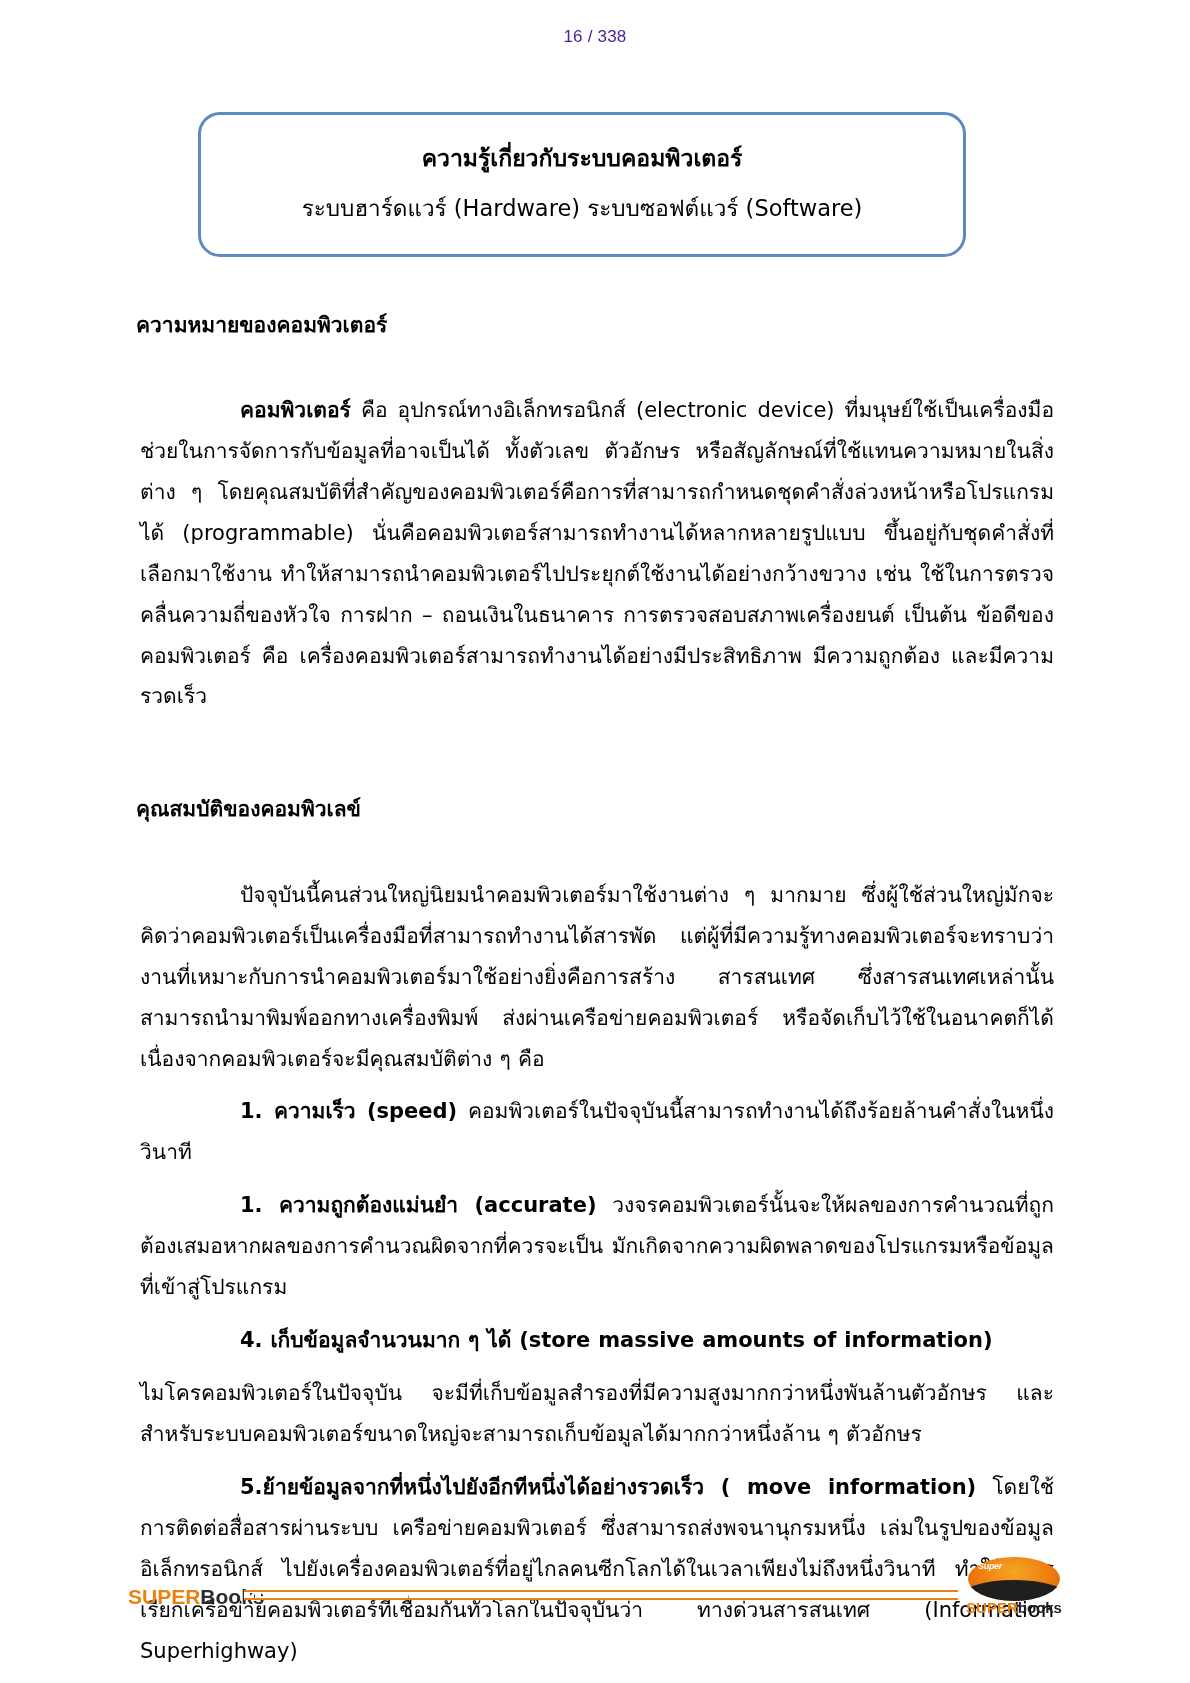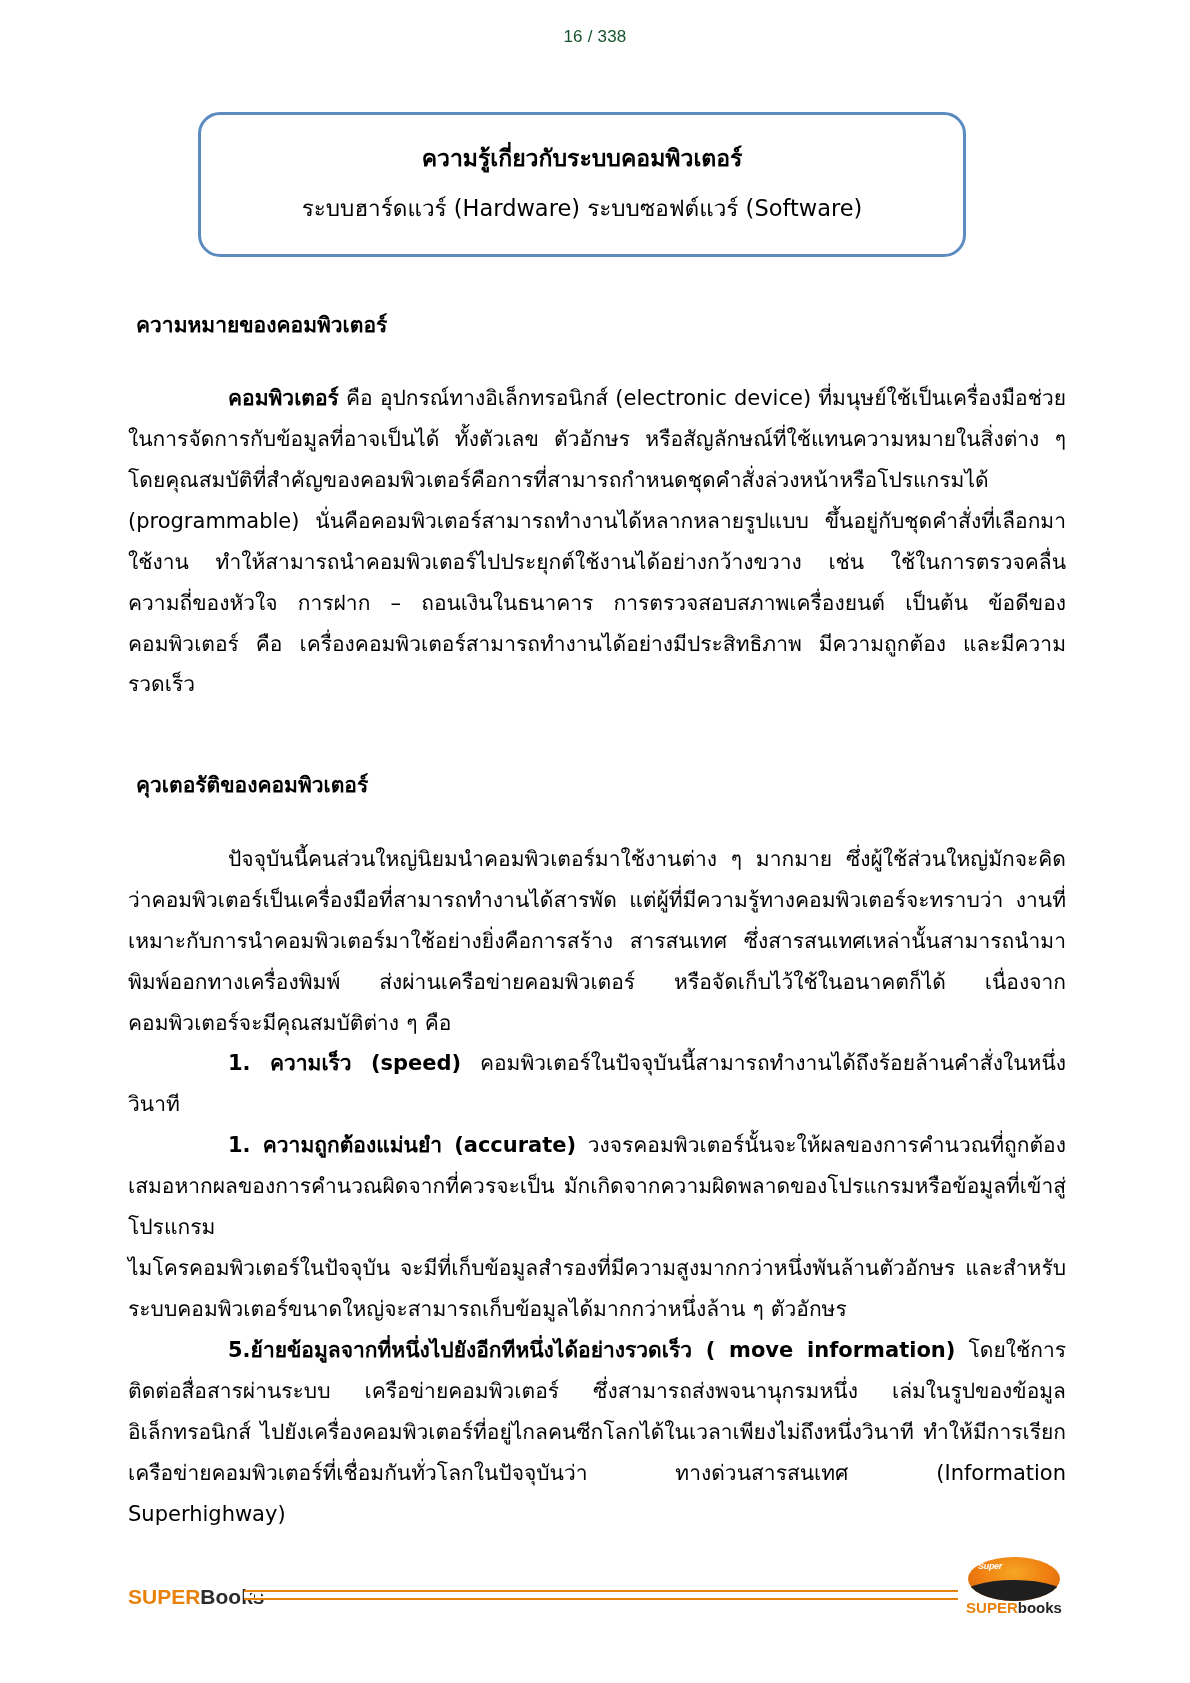--- a/index.html
+++ b/index.html
@@ -22,21 +22,21 @@
 
   
   .page-indicator {
     position: absolute;
     top: 27px;
     left: 0;
     width: 1190px;
     text-align: center;
     font-family: "Liberation Sans", sans-serif;
     font-size: 17px;
-    color: #14532d;
+    color: #4c1d95;
     letter-spacing: 0.2px;
   }
 
   
   .content {
     position: absolute;
     left: 128px;
     top: 112px;
     width: 938px;
   }
@@ -69,21 +69,21 @@
     margin: 8px;
     padding: 0;
     line-height: 1.4;
     color: #000;
   }
 
   
   p.body-text {
     font-size: 21px;
     line-height: 1.95;
-    margin: 0;
+    margin: 12px;
     padding: 0;
     text-align: justify;
     text-justify: inter-word;
     color: #000;
     word-spacing: 0.5px;
   }
   p.body-text.no-justify {
     text-align: left;
   }
   .indent {
@@ -200,37 +200,40 @@
     <h2 class="section-heading">ความหมายของคอมพิวเตอร์</h2>
 
     <div class="spacer-sm"></div>
 
     <p class="body-text">
       <span class="indent"></span><span class="b">คอมพิวเตอร์</span><span> คือ อุปกรณ์ทางอิเล็กทรอนิกส์ (electronic device) ที่มนุษย์ใช้เป็นเครื่องมือช่วยในการจัดการกับข้อมูลที่อาจเป็นได้ ทั้งตัวเลข ตัวอักษร หรือสัญลักษณ์ที่ใช้แทนความหมายในสิ่งต่าง ๆ โดยคุณสมบัติที่สำคัญของคอมพิวเตอร์คือการที่สามารถกำหนดชุดคำสั่งล่วงหน้าหรือโปรแกรมได้ (programmable) นั่นคือคอมพิวเตอร์สามารถทำงานได้หลากหลายรูปแบบ ขึ้นอยู่กับชุดคำสั่งที่เลือกมาใช้งาน ทำให้สามารถนำคอมพิวเตอร์ไปประยุกต์ใช้งานได้อย่างกว้างขวาง เช่น ใช้ในการตรวจคลื่นความถี่ของหัวใจ การฝาก – ถอนเงินในธนาคาร การตรวจสอบสภาพเครื่องยนต์ เป็นต้น ข้อดีของคอมพิวเตอร์ คือ เครื่องคอมพิวเตอร์สามารถทำงานได้อย่างมีประสิทธิภาพ มีความถูกต้อง และมีความรวดเร็ว</span>
     </p>
 
     <div class="spacer-lg"></div>
 
-    <h2 class="section-heading">คุวเตอรัติของคอมพิวเตอร์</h2>
+    <h2 class="section-heading">คุณสมบัติของคอมพิวเลข์</h2>
 
     <div class="spacer-sm"></div>
 
     <p class="body-text">
       <span class="indent"></span><span>ปัจจุบันนี้คนส่วนใหญ่นิยมนำคอมพิวเตอร์มาใช้งานต่าง ๆ มากมาย ซึ่งผู้ใช้ส่วนใหญ่มักจะคิดว่าคอมพิวเตอร์เป็นเครื่องมือที่สามารถทำงานได้สารพัด แต่ผู้ที่มีความรู้ทางคอมพิวเตอร์จะทราบว่า งานที่เหมาะกับการนำคอมพิวเตอร์มาใช้อย่างยิ่งคือการสร้าง สารสนเทศ ซึ่งสารสนเทศเหล่านั้นสามารถนำมาพิมพ์ออกทางเครื่องพิมพ์ ส่งผ่านเครือข่ายคอมพิวเตอร์ หรือจัดเก็บไว้ใช้ในอนาคตก็ได้ เนื่องจากคอมพิวเตอร์จะมีคุณสมบัติต่าง ๆ คือ</span>
     </p>
 
     <p class="body-text">
       <span class="indent"></span><span class="b">1. ความเร็ว (speed)</span><span> คอมพิวเตอร์ในปัจจุบันนี้สามารถทำงานได้ถึงร้อยล้านคำสั่งในหนึ่งวินาที</span>
     </p>
 
 
     <p class="body-text">
       <span class="indent"></span><span class="b">1. ความถูกต้องแม่นยำ (accurate)</span><span> วงจรคอมพิวเตอร์นั้นจะให้ผลของการคำนวณที่ถูกต้องเสมอหากผลของการคำนวณผิดจากที่ควรจะเป็น มักเกิดจากความผิดพลาดของโปรแกรมหรือข้อมูลที่เข้าสู่โปรแกรม</span>
     </p>
 
+    <p class="body-text no-justify">
+      <span class="indent"></span><span class="b">4. เก็บข้อมูลจำนวนมาก ๆ ได้ (store massive amounts of information)</span>
+    </p>
 
     <p class="body-text">
       <span>ไมโครคอมพิวเตอร์ในปัจจุบัน จะมีที่เก็บข้อมูลสำรองที่มีความสูงมากกว่าหนึ่งพันล้านตัวอักษร และสำหรับระบบคอมพิวเตอร์ขนาดใหญ่จะสามารถเก็บข้อมูลได้มากกว่าหนึ่งล้าน ๆ ตัวอักษร</span>
     </p>
 
     <p class="body-text">
       <span class="indent"></span><span class="b">5.ย้ายข้อมูลจากที่หนึ่งไปยังอีกทีหนึ่งได้อย่างรวดเร็ว ( move information)</span><span> โดยใช้การติดต่อสื่อสารผ่านระบบ เครือข่ายคอมพิวเตอร์ ซึ่งสามารถส่งพจนานุกรมหนึ่ง เล่มในรูปของข้อมูลอิเล็กทรอนิกส์ ไปยังเครื่องคอมพิวเตอร์ที่อยู่ไกลคนซีกโลกได้ในเวลาเพียงไม่ถึงหนึ่งวินาที ทำให้มีการเรียกเครือข่ายคอมพิวเตอร์ที่เชื่อมกันทั่วโลกในปัจจุบันว่า ทางด่วนสารสนเทศ (Information Superhighway)</span>
     </p>
 
   </div>

